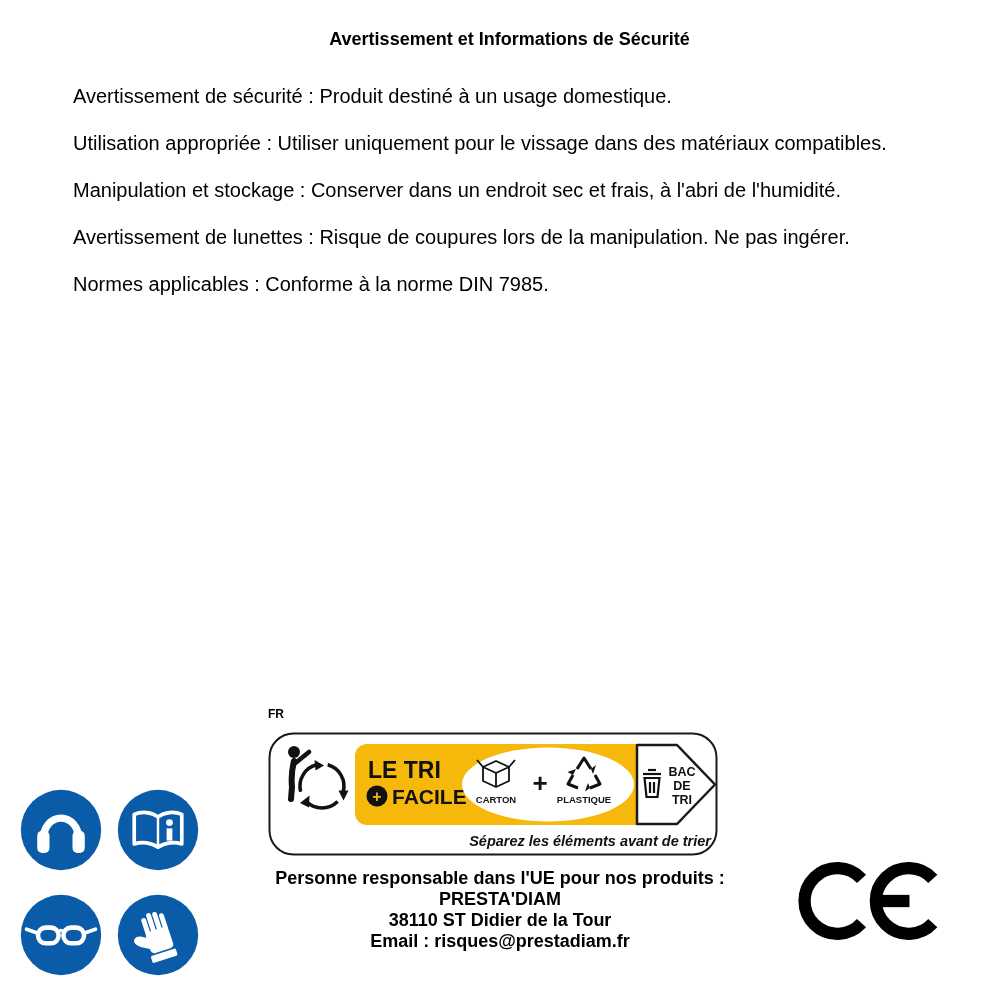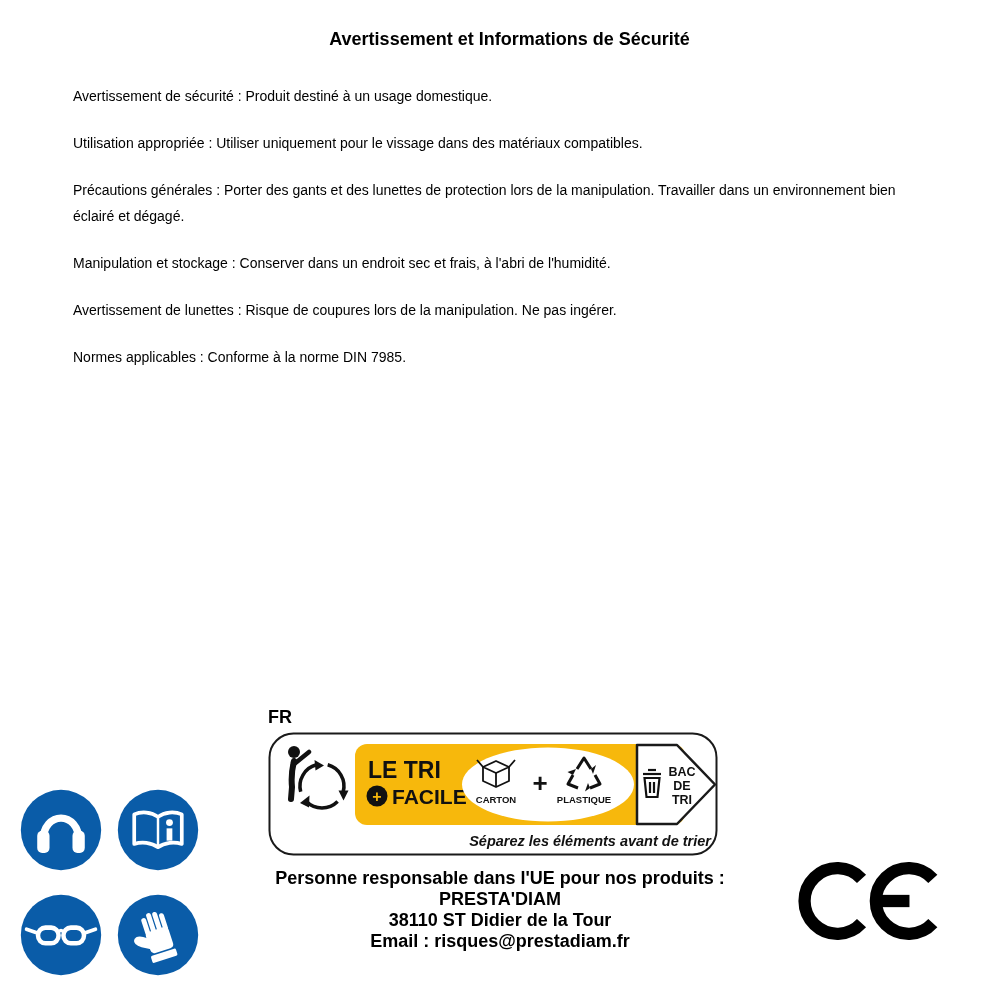--- a/index.html
+++ b/index.html
@@ -6,49 +6,48 @@
   #canvas{
     position:relative;width:1005px;height:1005px;background:#ffffff;
     font-family:"Liberation Sans", sans-serif;color:#000;overflow:hidden;
   }
   .doc-title{
     position:absolute;top:29px;left:7px;width:1005px;text-align:center;
     font-size:18px;font-weight:bold;
   }
   .body-text{
     position:absolute;left:73px;top:83px;width:840px;
-    font-size:14px;line-height:26px;
+    font-size:20px;line-height:26px;
   }
   .body-text p{margin:0 0 21px 0;}
   .safety-grid{position:absolute;left:20px;top:789px;width:180px;height:188px;}
   .safety-icon{position:absolute;width:82px;height:82px;}
   .si-1{left:0;top:0;}
   .si-2{left:97px;top:0;}
   .si-3{left:0;top:105px;}
   .si-4{left:97px;top:105px;}
-  .fr-label{position:absolute;left:268px;top:707px;font-size:18px;font-weight:bold;}
+  .fr-label{position:absolute;left:268px;top:707px;font-size:12px;font-weight:bold;}
   .infotri{position:absolute;left:268px;top:732px;}
   .responsible{
     position:absolute;left:250px;top:868px;width:500px;text-align:center;
     font-size:18px;font-weight:bold;line-height:21px;
   }
   .responsible div{margin:0;}
   .ce-mark{position:absolute;left:798px;top:855px;width:150px;height:92px;}
 </style>
 </head>
 <body>
 
 <div id="canvas">
 
   <div class="doc-title">Avertissement et Informations de Sécurité</div>
 
   <div class="body-text">
     <p>Avertissement de sécurité : Produit destiné à un usage domestique.</p>
     <p>Utilisation appropriée : Utiliser uniquement pour le vissage dans des matériaux compatibles.</p>
-    <p>Précautions générales : Porter des gants et des lunettes de protection lors de la manipulation. Travailler dans un environnement bien éclairé et dégagé.</p>
     <p>Manipulation et stockage : Conserver dans un endroit sec et frais, à l'abri de l'humidité.</p>
     <p>Avertissement de lunettes : Risque de coupures lors de la manipulation. Ne pas ingérer.</p>
     <p>Normes applicables : Conforme à la norme DIN 7985.</p>
   </div>
 
   <div class="safety-grid">
 
     <svg class="safety-icon si-1" viewBox="0 0 100 100">
       <circle cx="50" cy="50" r="49" fill="#0a5ca8"></circle>
       <path d="M28,64 C28,26 72,26 72,64" fill="none" stroke="#fff" stroke-width="9" stroke-linecap="round"></path>

